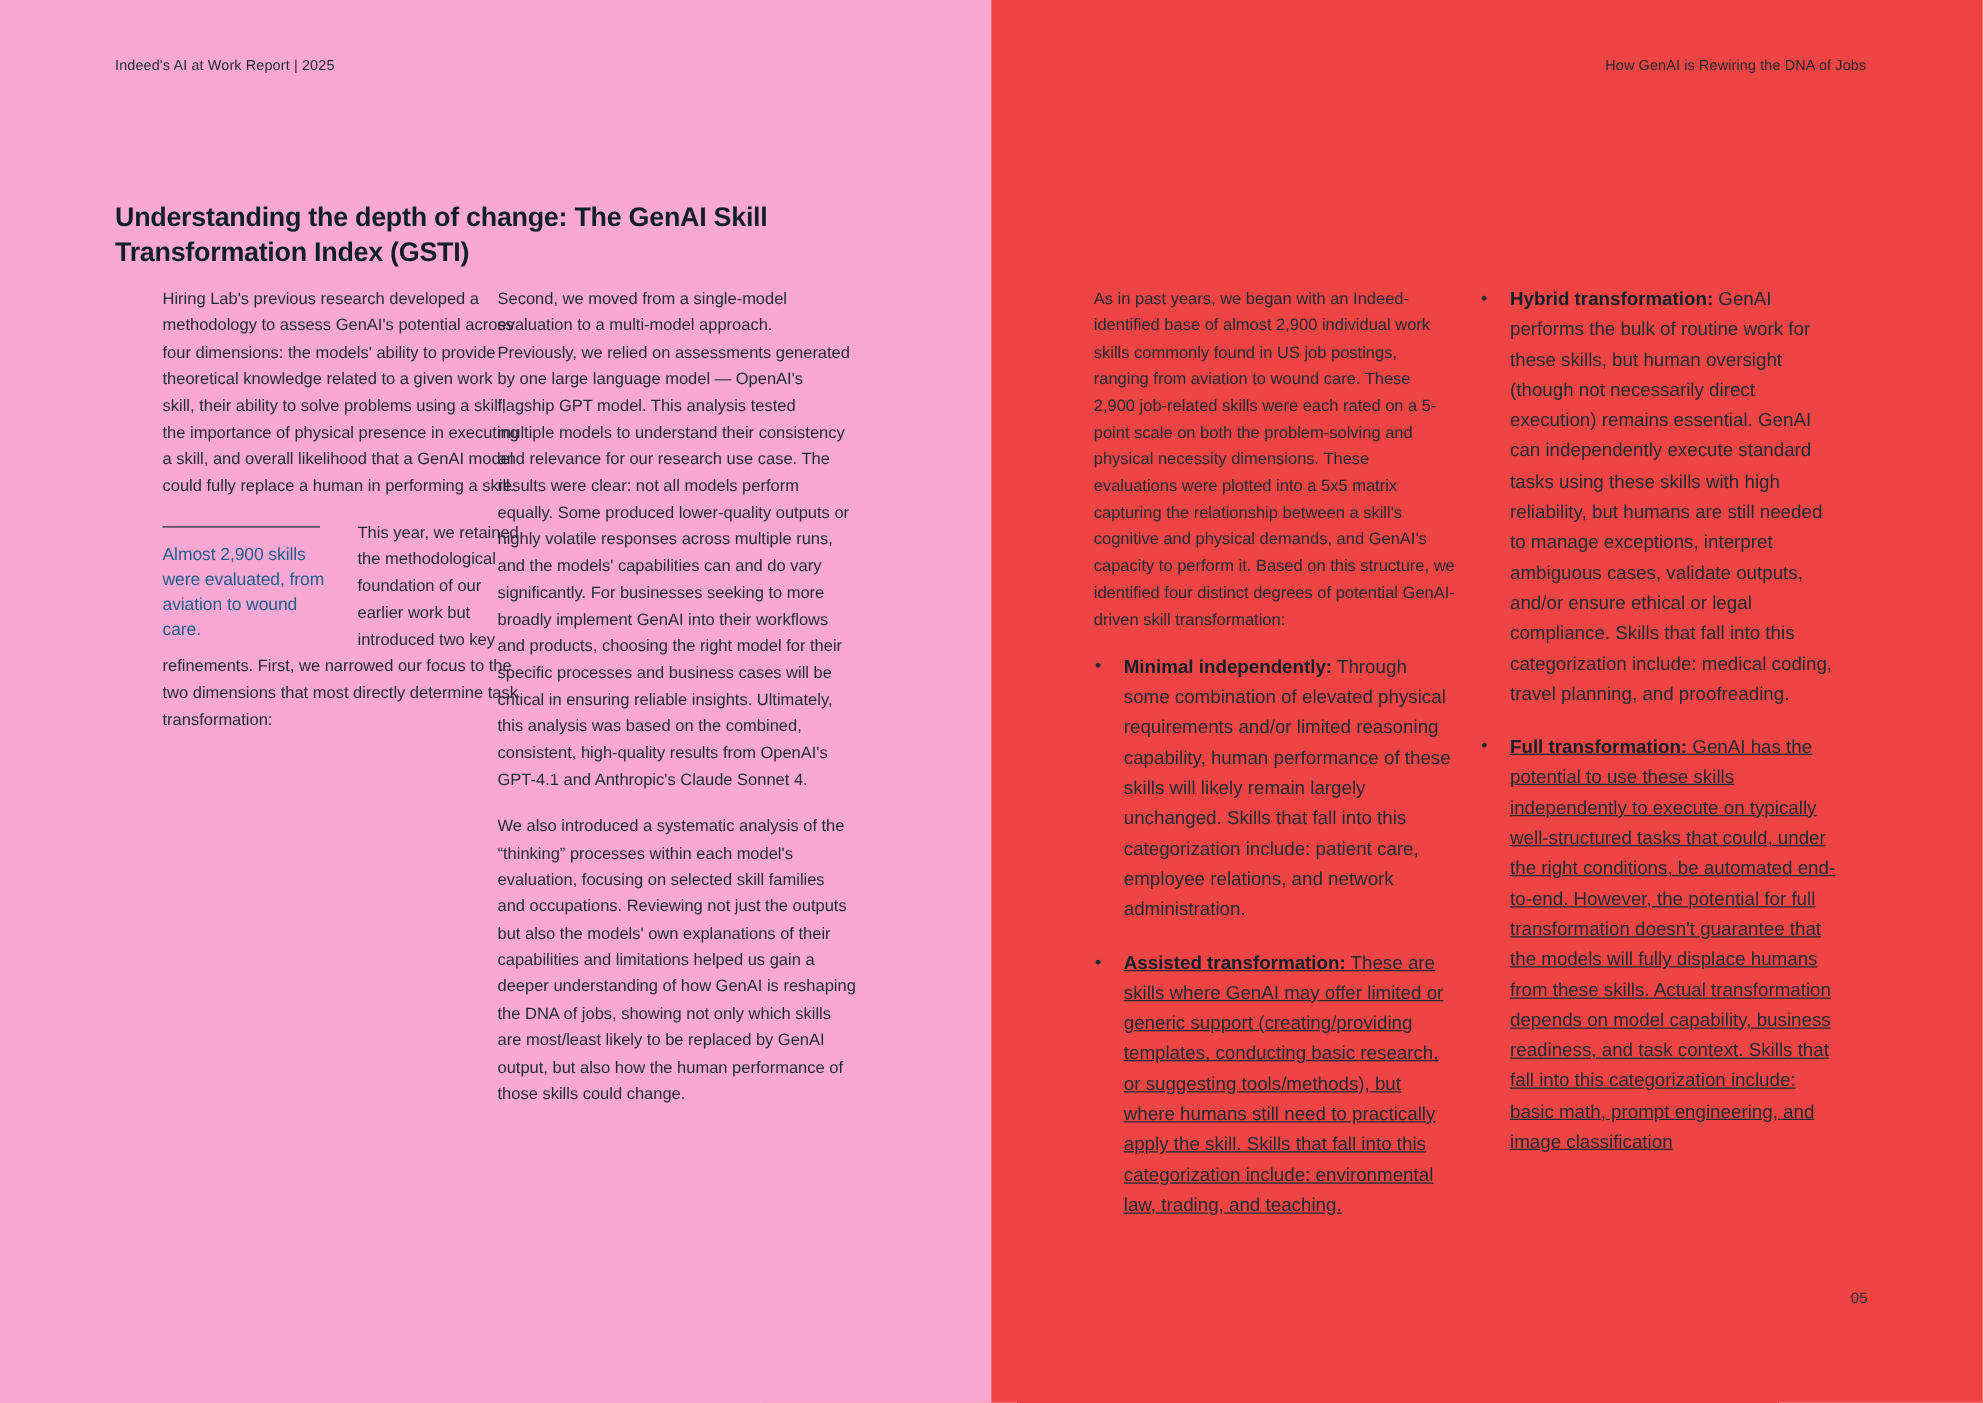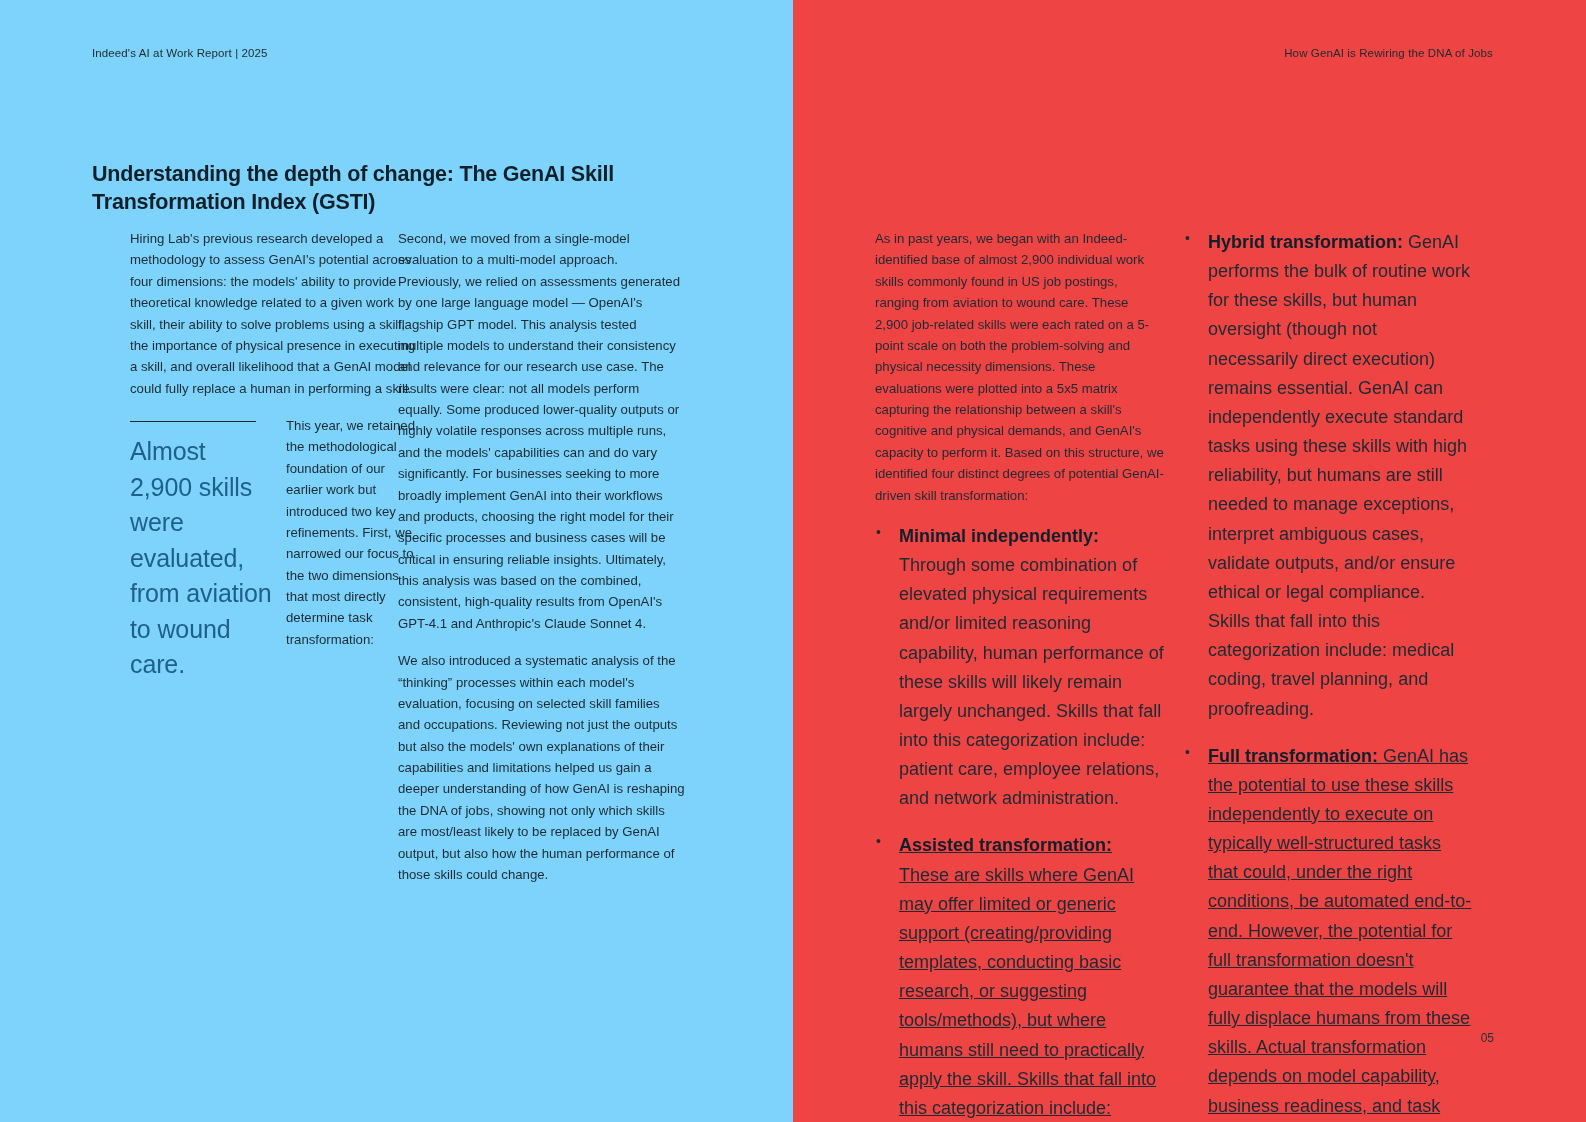--- a/index.html
+++ b/index.html
@@ -16,21 +16,21 @@
   .page {
     position: relative;
     width: 1586px;
     height: 1122px;
     display: flex;
   }
   .page-left {
     position: relative;
     width: 793px;
     height: 1122px;
-    background: #7dd3fc;
+    background: #f9a8d4;
     box-sizing: border-box;
   }
   .page-right {
     position: relative;
     width: 793px;
     height: 1122px;
     background: #ef4444;
     box-sizing: border-box;
   }
   .running-head {
@@ -81,36 +81,36 @@
     width: 142px;
     margin: 6px 14px 2px 0;
   }
   .pullquote-rule {
     width: 126px;
     height: 1px;
     background: #1c2b33;
     margin-bottom: 12px;
   }
   .pullquote {
-    font-size: 25px;
+    font-size: 14px;
     line-height: 1.42;
     color: #1f5f8b;
     letter-spacing: -0.005em;
   }
 
   ul.bullets {
     list-style: none;
     margin: 0;
     padding: 0;
   }
   ul.bullets > li {
     position: relative;
     padding-left: 24px;
     margin-bottom: 18px;
-    font-size: 18px;
+    font-size: 15px;
     line-height: 1.62;
     color: #1c2b33;
   }
   ul.bullets > li:last-child { margin-bottom: 0; text-decoration: underline; }
   ul.bullets > li::before {
     content: "\2022";
     position: absolute;
     left: 1px;
     top: -1px;
     font-size: 14px;

